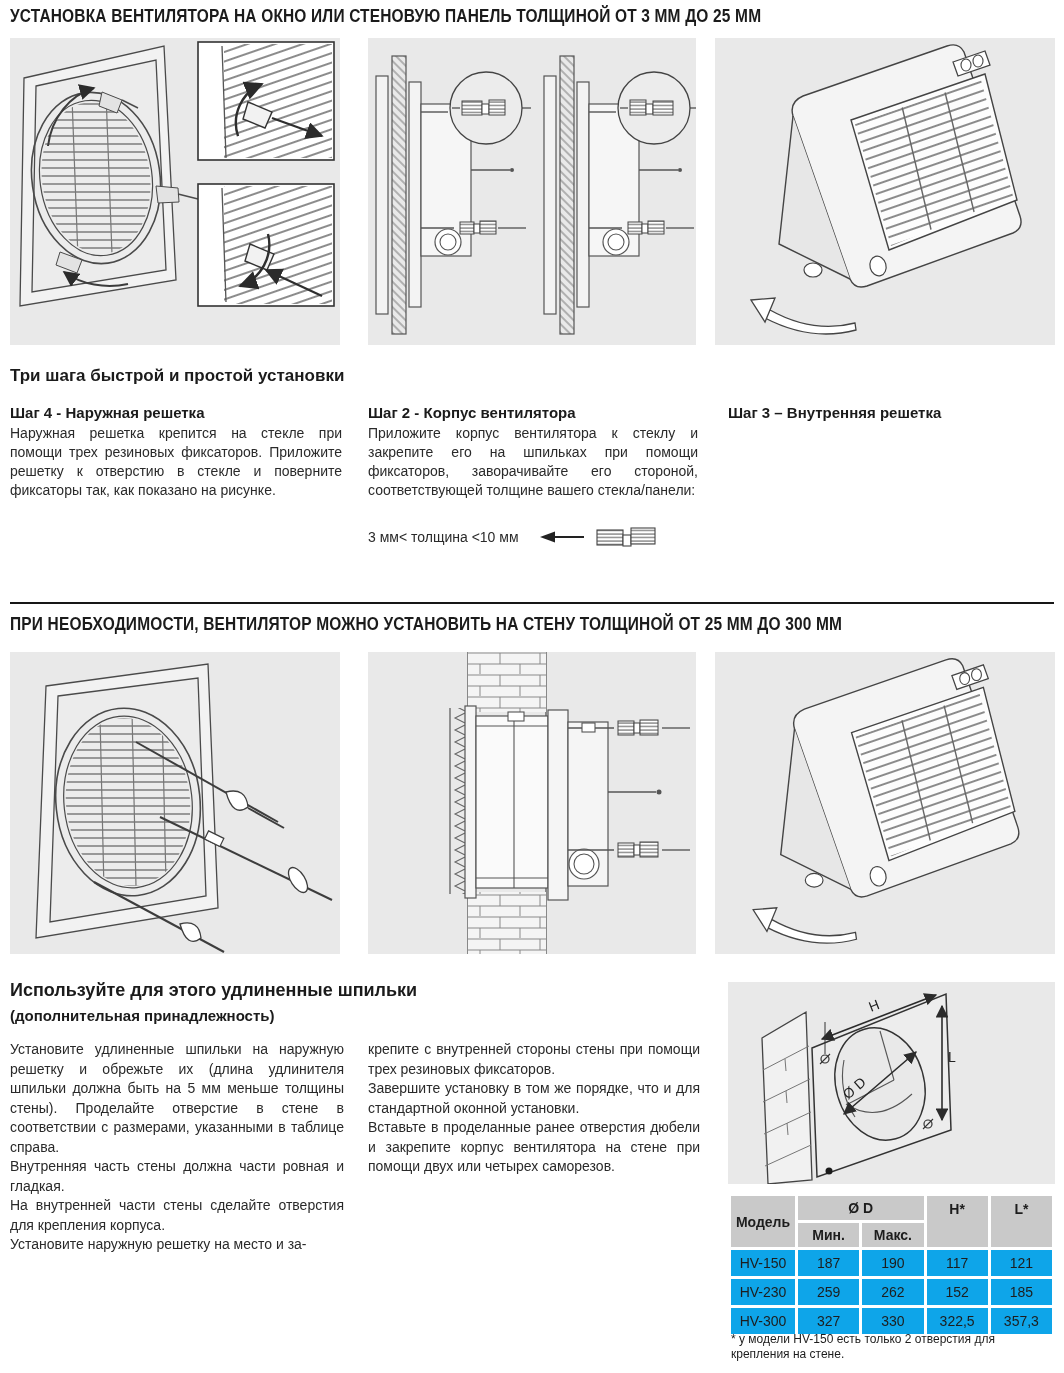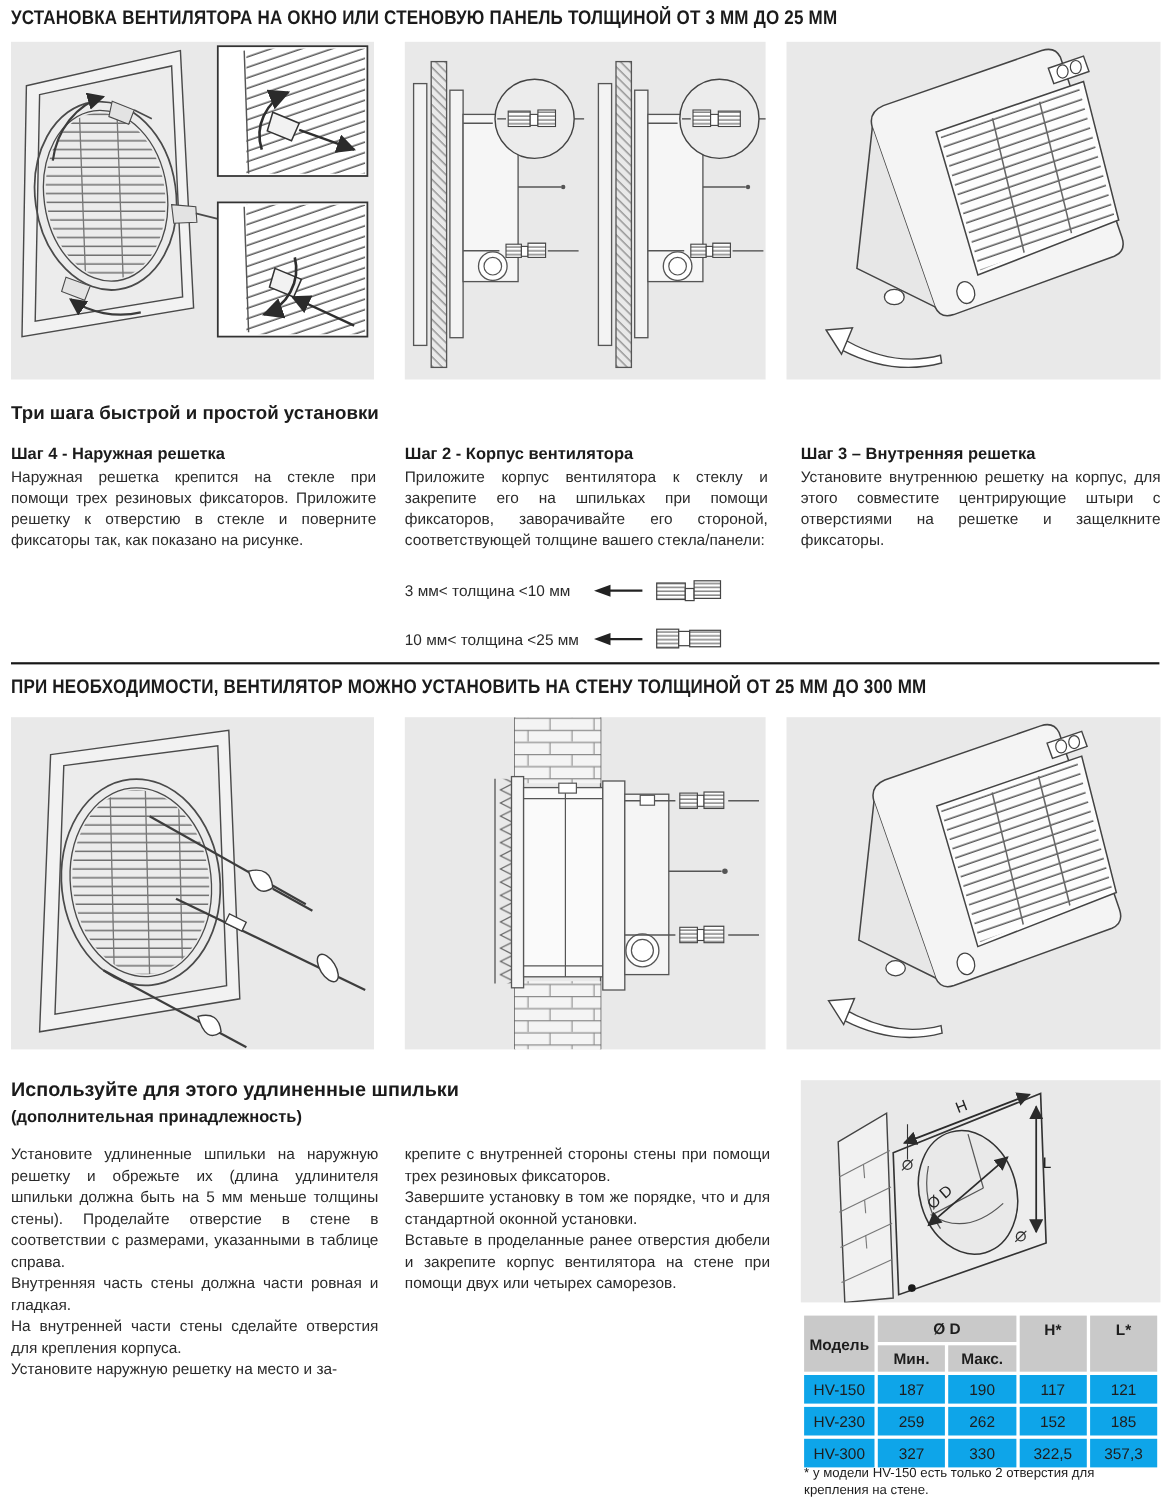--- a/index.html
+++ b/index.html
@@ -203,37 +203,24 @@
       <svg width="46" height="14" viewBox="0 0 46 14">
         <line x1="12" y1="7" x2="44" y2="7" stroke="#222" stroke-width="2"></line>
         <polygon points="0,7 15,1.5 15,12.5" fill="#222"></polygon>
       </svg>
       <svg width="66" height="22" viewBox="0 0 66 22" style="margin-left:10px">
         <rect x="1" y="4" width="26" height="15" fill="url(#fine)" stroke="#444" stroke-width="1.1"></rect>
         <rect x="27" y="9" width="8" height="11" fill="#fff" stroke="#444" stroke-width="1.1"></rect>
         <rect x="35" y="2" width="24" height="16" fill="url(#fine)" stroke="#444" stroke-width="1.1"></rect>
       </svg>
     </div>
-    <div class="thick-row" style="margin-top:22px;">
-      <span class="lbl">10 мм&lt; толщина &lt;25 мм</span>
-      <svg width="46" height="14" viewBox="0 0 46 14">
-        <line x1="12" y1="7" x2="44" y2="7" stroke="#222" stroke-width="2"></line>
-        <polygon points="0,7 15,1.5 15,12.5" fill="#222"></polygon>
-      </svg>
-      <svg width="66" height="22" viewBox="0 0 66 22" style="margin-left:10px">
-        <rect x="1" y="2" width="20" height="17" fill="url(#fine)" stroke="#444" stroke-width="1.1"></rect>
-        <rect x="21" y="4" width="10" height="13" fill="#fff" stroke="#444" stroke-width="1.1"></rect>
-        <rect x="31" y="3" width="28" height="15" fill="url(#fine)" stroke="#444" stroke-width="1.1"></rect>
-      </svg>
-    </div>
   </div>
 
   <div class="abs step" style="left:728px;top:404px;width:327px;">
     <h3>Шаг 3 – Внутренняя решетка</h3>
-    <p>Установите внутреннюю решетку на корпус, для этого совместите центрирующие штыри с отверстиями на решетке и защелкните фиксаторы.</p>
   </div>
 
   <div class="divider" style="left:10px;top:602px;width:1044px;"></div>
   <div class="abs doc-title" style="left:10px;top:614px;width:1048px;">
     <span class="cond">ПРИ НЕОБХОДИМОСТИ, ВЕНТИЛЯТОР МОЖНО УСТАНОВИТЬ НА СТЕНУ ТОЛЩИНОЙ ОТ 25 ММ ДО 300 ММ</span>
   </div>
 
   <div class="panel" style="left:10px;top:652px;width:330px;height:302px;">
     <svg viewBox="0 0 330 302">
       <g stroke="#4a4a4a" stroke-width="1.3" fill="none">

